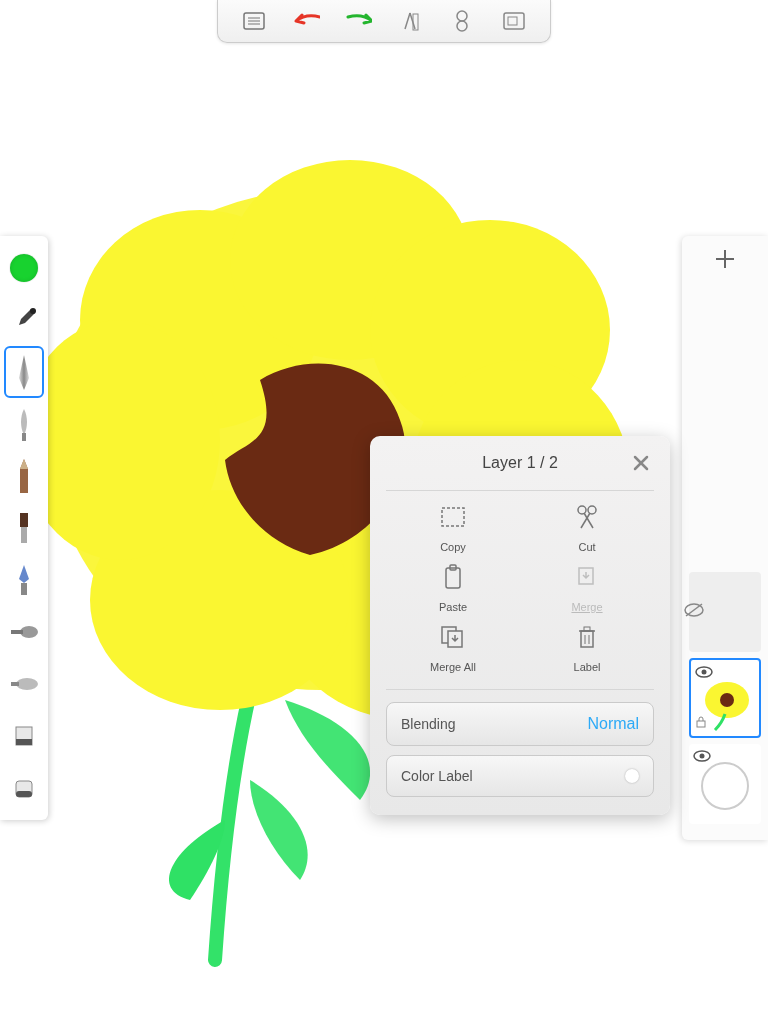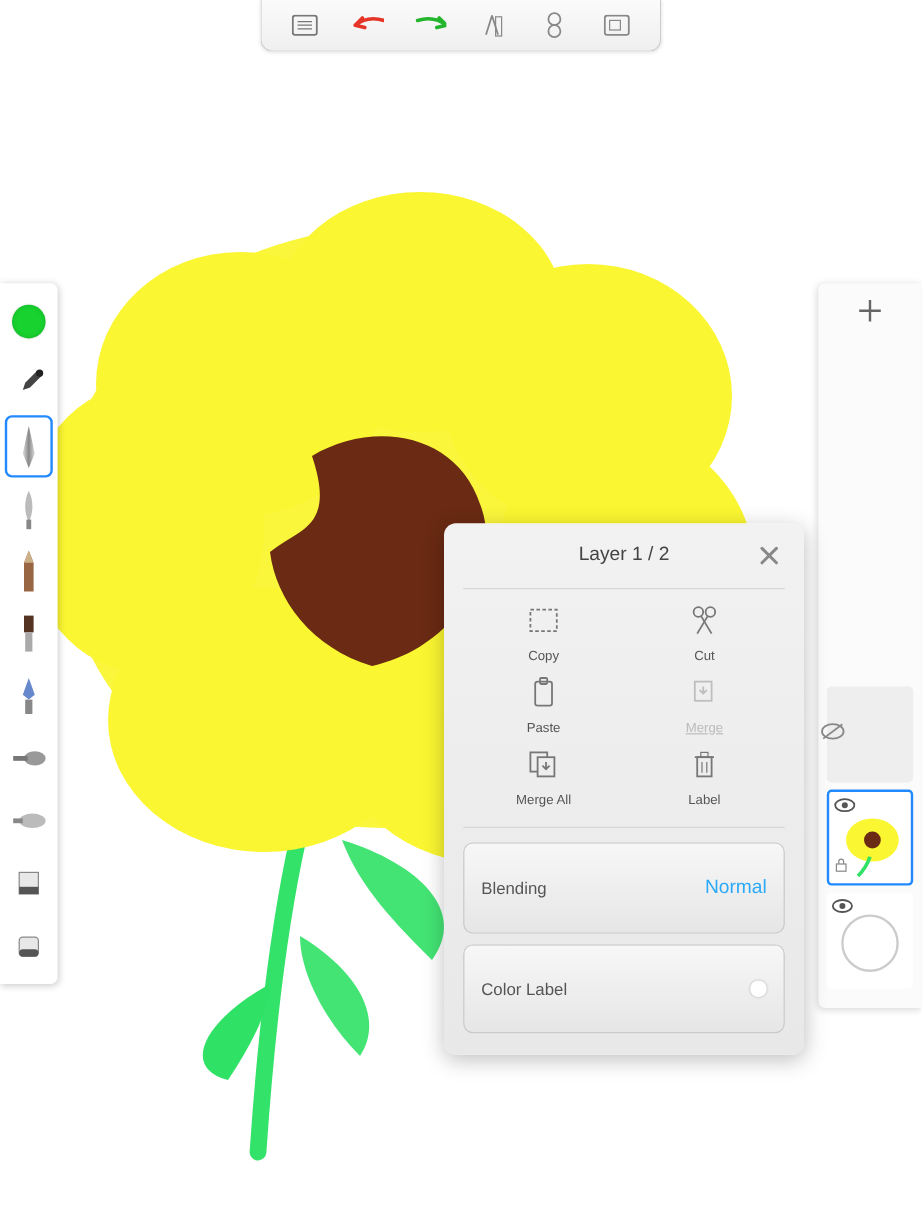--- a/index.html
+++ b/index.html
@@ -76,21 +76,21 @@
     .slider {
       position: relative; height: 20px;
     }
     .slider .track-full { position:absolute; top:9px; left:0; right:0; height:2px; background:#c8c8c8; border-radius:2px; }
     .slider .track-fill { position:absolute; top:9px; left:18%; right:10px; height:3px; background:#2e9efc; border-radius:2px; }
     .slider .knob { position:absolute; right:4px; top:0; width:20px; height:20px; border-radius:50%; background:#fff; box-shadow:0 1px 3px rgba(0,0,0,0.4); }
 
     .setting-row {
       background: linear-gradient(#f7f7f7,#e6e6e6);
       border: 1px solid #cacaca; border-radius: 8px;
-      padding: 28px 14px; margin-top: 9px;
+      padding: 12px 14px; margin-top: 9px;
       display: flex; justify-content: space-between; align-items: center;
       font-size: 14px; color: #555; cursor: pointer;
     }
     .setting-row .value-link { color: #2daaf7; font-size:16px; }
     .setting-row .color-dot { width: 14px; height:14px; border-radius:50%; background:#fff; box-shadow:0 0 2px rgba(0,0,0,0.3); }
   </style>
 </head>
 <body>
 
 <div class="canvas-area">

